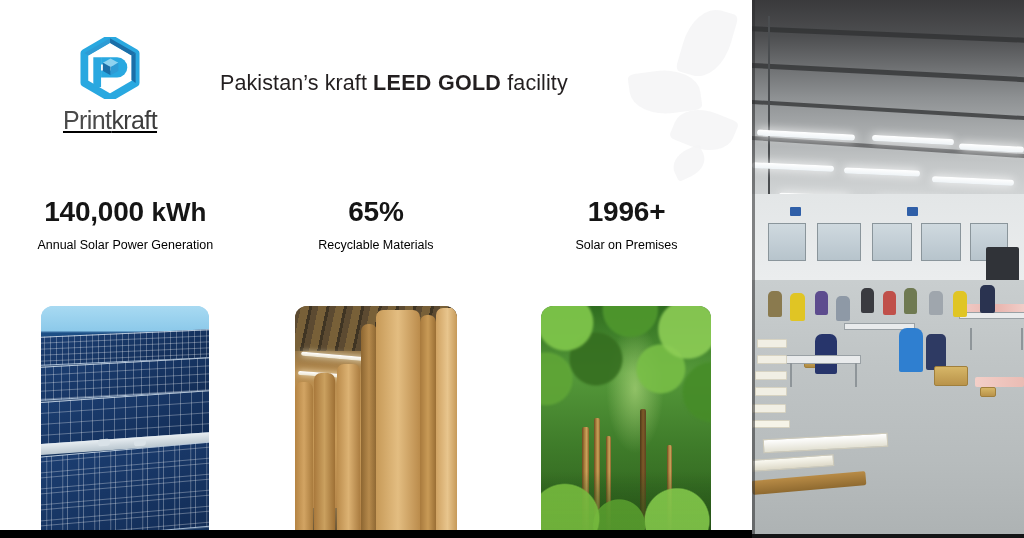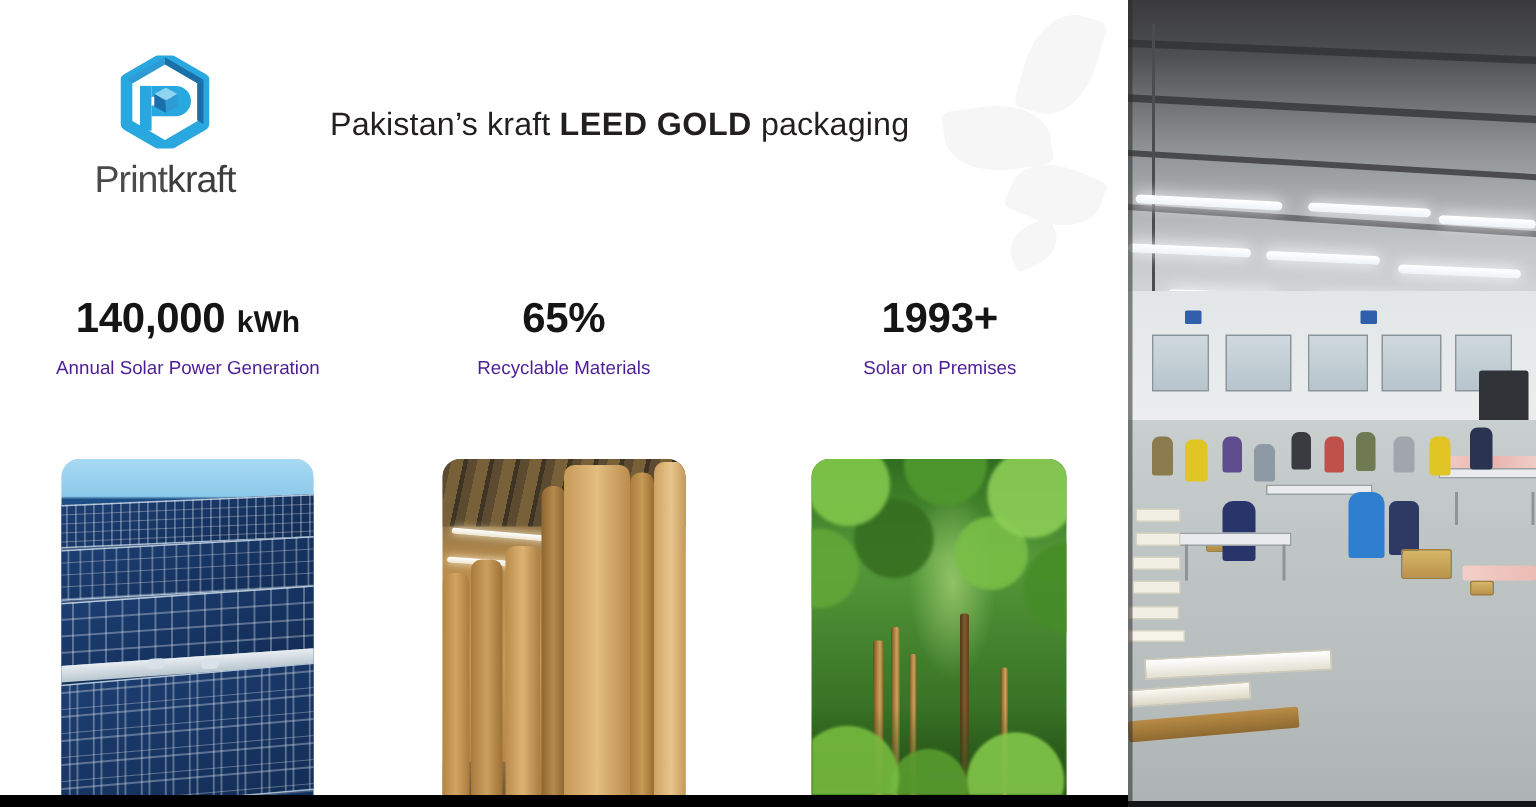--- a/index.html
+++ b/index.html
@@ -51,20 +51,21 @@
     align-items:center;
   }
 
   .logo-block {
     width:220px;
     display:flex;
     flex-direction:column;
     align-items:center;
     justify-content:center;
     padding-top:6px;
+    text-decoration:underline;
   }
   .logo-mark { width:60px; height:62px; display:block; }
   .logo-word {
     margin-top:7px;
     font-size:25px;
     letter-spacing:-0.6px;
     color:#4a4a4a;
     font-weight:400;
   }
   .logo-word .kraft { color:#3d3d3d; }
@@ -94,26 +95,26 @@
     align-items:center;
     text-align:center;
   }
   .stat-value {
     font-size:28px;
     font-weight:700;
     color:#151515;
     letter-spacing:-0.2px;
     white-space:nowrap;
   }
-  .stat-value .unit { font-size:20px; letter-spacing:0; }
+  .stat-value .unit { font-size:26px; letter-spacing:0; }
   .stat-label {
     margin-top:10px;
     font-size:12.5px;
     line-height:1.24;
-    color:#4c1d95;
+    color:#000000;
     font-weight:400;
     max-width:180px;
   }
 
   
   .cards {
     position:absolute;
     left:0; top:306px;
     width:752px; height:224px;
     display:flex;
@@ -418,21 +419,21 @@
           <path d="M51 36 L64 43 L51 50 L38 43 Z" fill="#8FD3F0"></path>
           <path d="M38 43 L51 50 L51 64 L38 57 Z" fill="#1B6FA8"></path>
           <path d="M64 43 L51 50 L51 64 L64 57 Z" fill="#2E9BD4"></path>
         </svg>
         <div class="logo-word">
           <span>Print</span><span class="kraft">kraft</span>
         </div>
       </div>
 
       <div class="headline">
-        <span>Pakistan’s kraft </span><b>LEED GOLD</b><span> packaging</span><br>
+        <span>Pakistan’s kraft </span><b>LEED GOLD</b><span> facility</span><br>
       </div>
     </div>
 
     <div class="stats">
 
       <div class="stat">
         <div class="stat-value">
           <span>140,000</span>
           <span class="unit">kWh</span>
         </div>
@@ -441,21 +442,21 @@
 
       <div class="stat">
         <div class="stat-value">
           <span>65%</span>
         </div>
         <div class="stat-label">Recyclable Materials</div>
       </div>
 
       <div class="stat">
         <div class="stat-value">
-          <span>1993+</span>
+          <span>1996+</span>
         </div>
         <div class="stat-label">Solar on Premises</div>
       </div>
     </div>
 
     <div class="cards">
 
       <div class="card-slot">
         <div class="card solar">
           <div class="sky-strip"></div>

